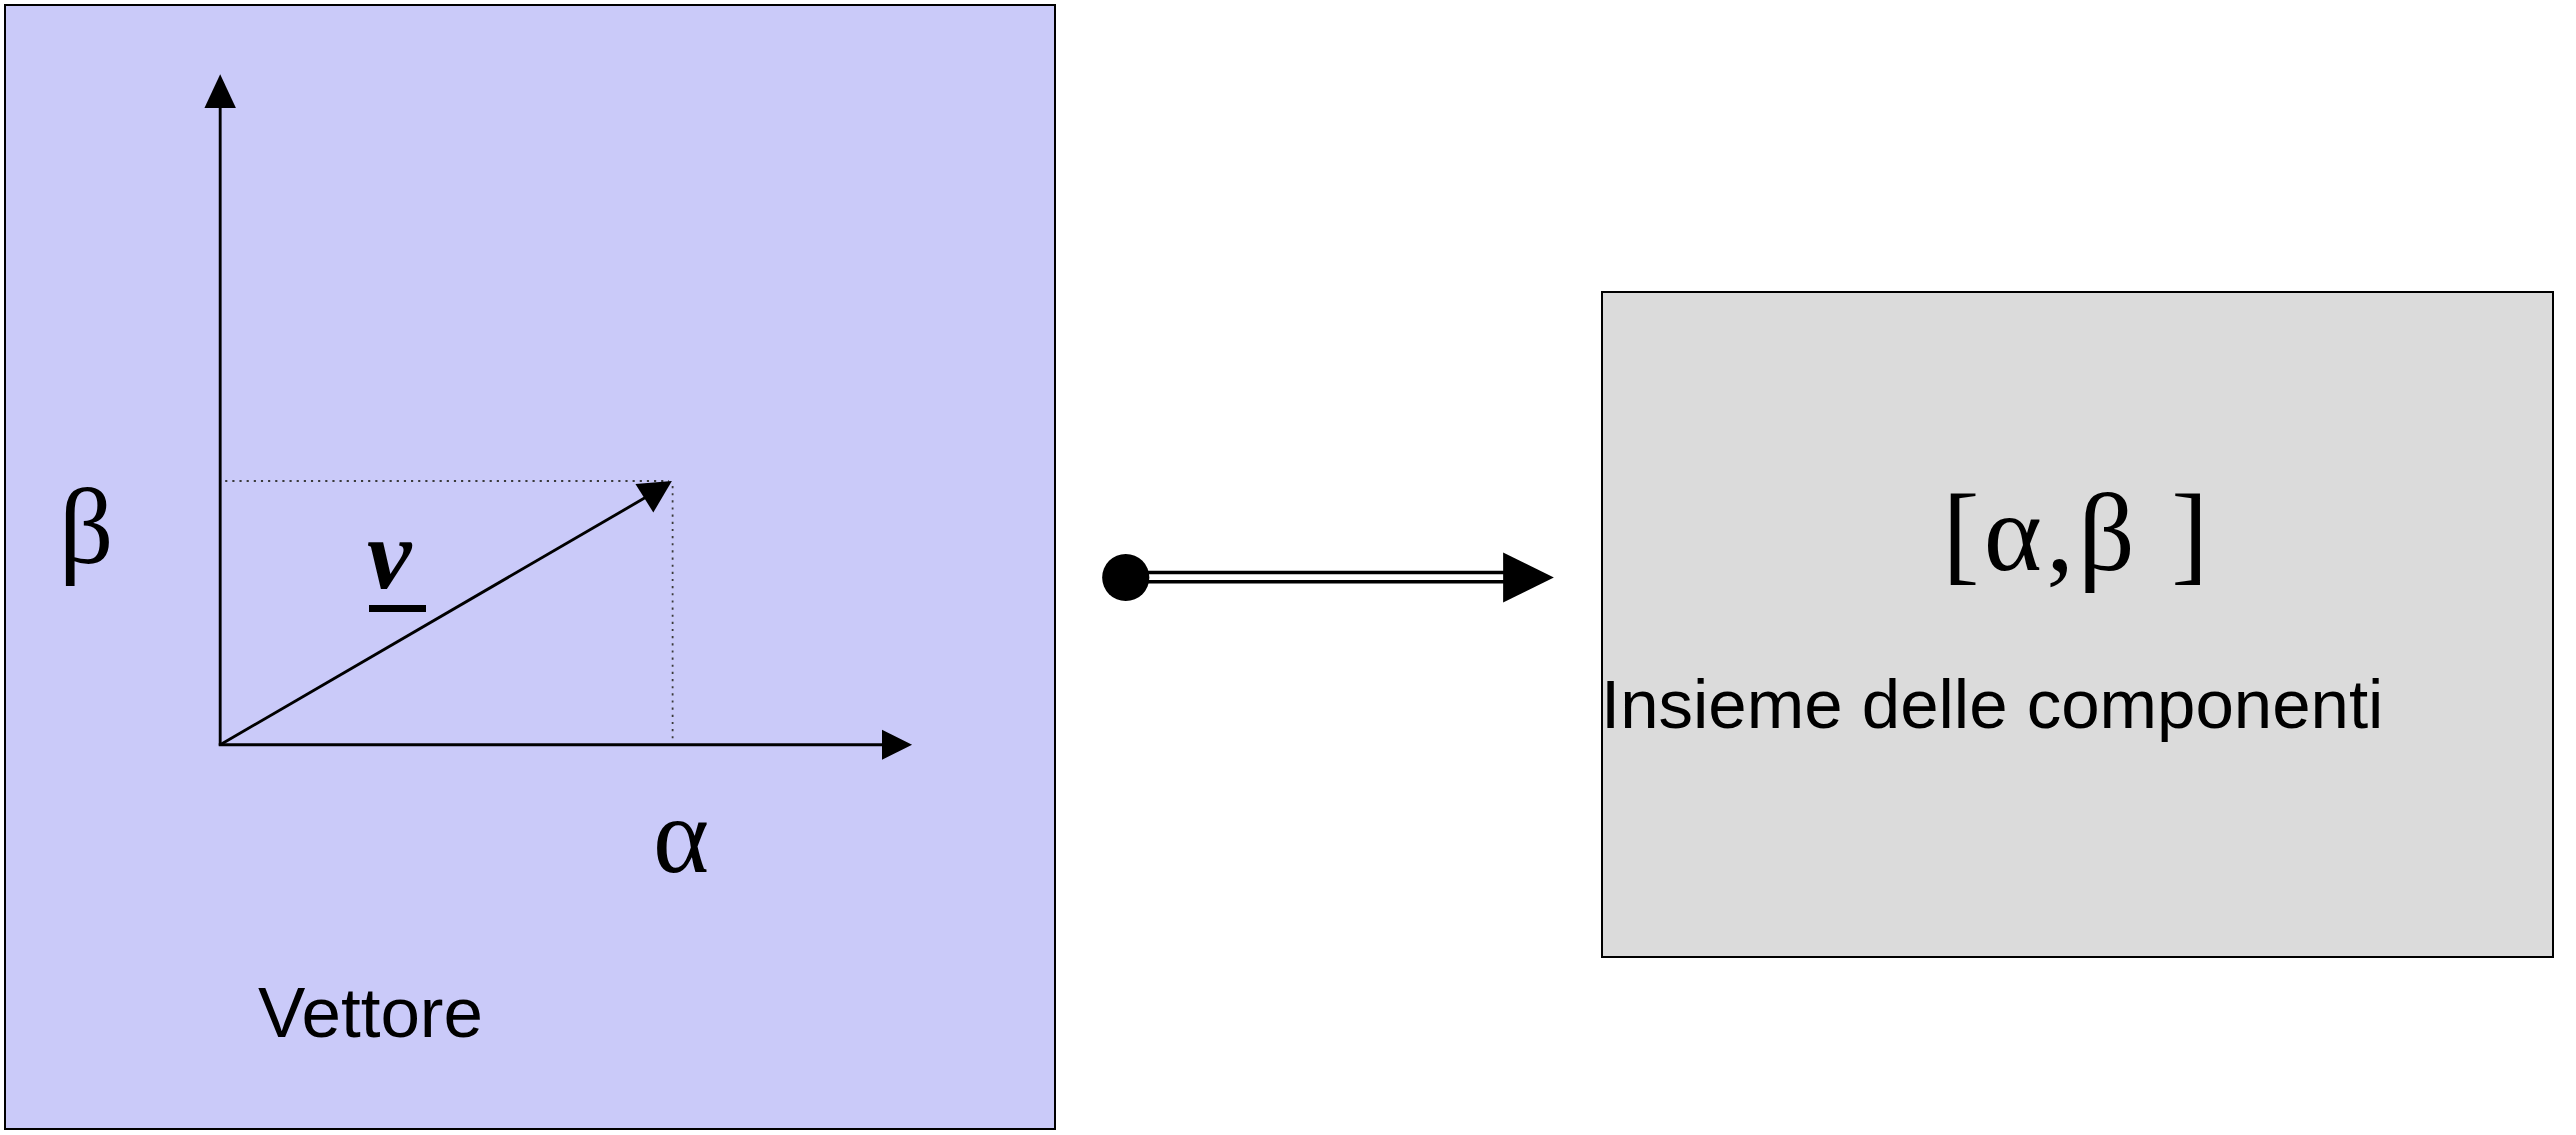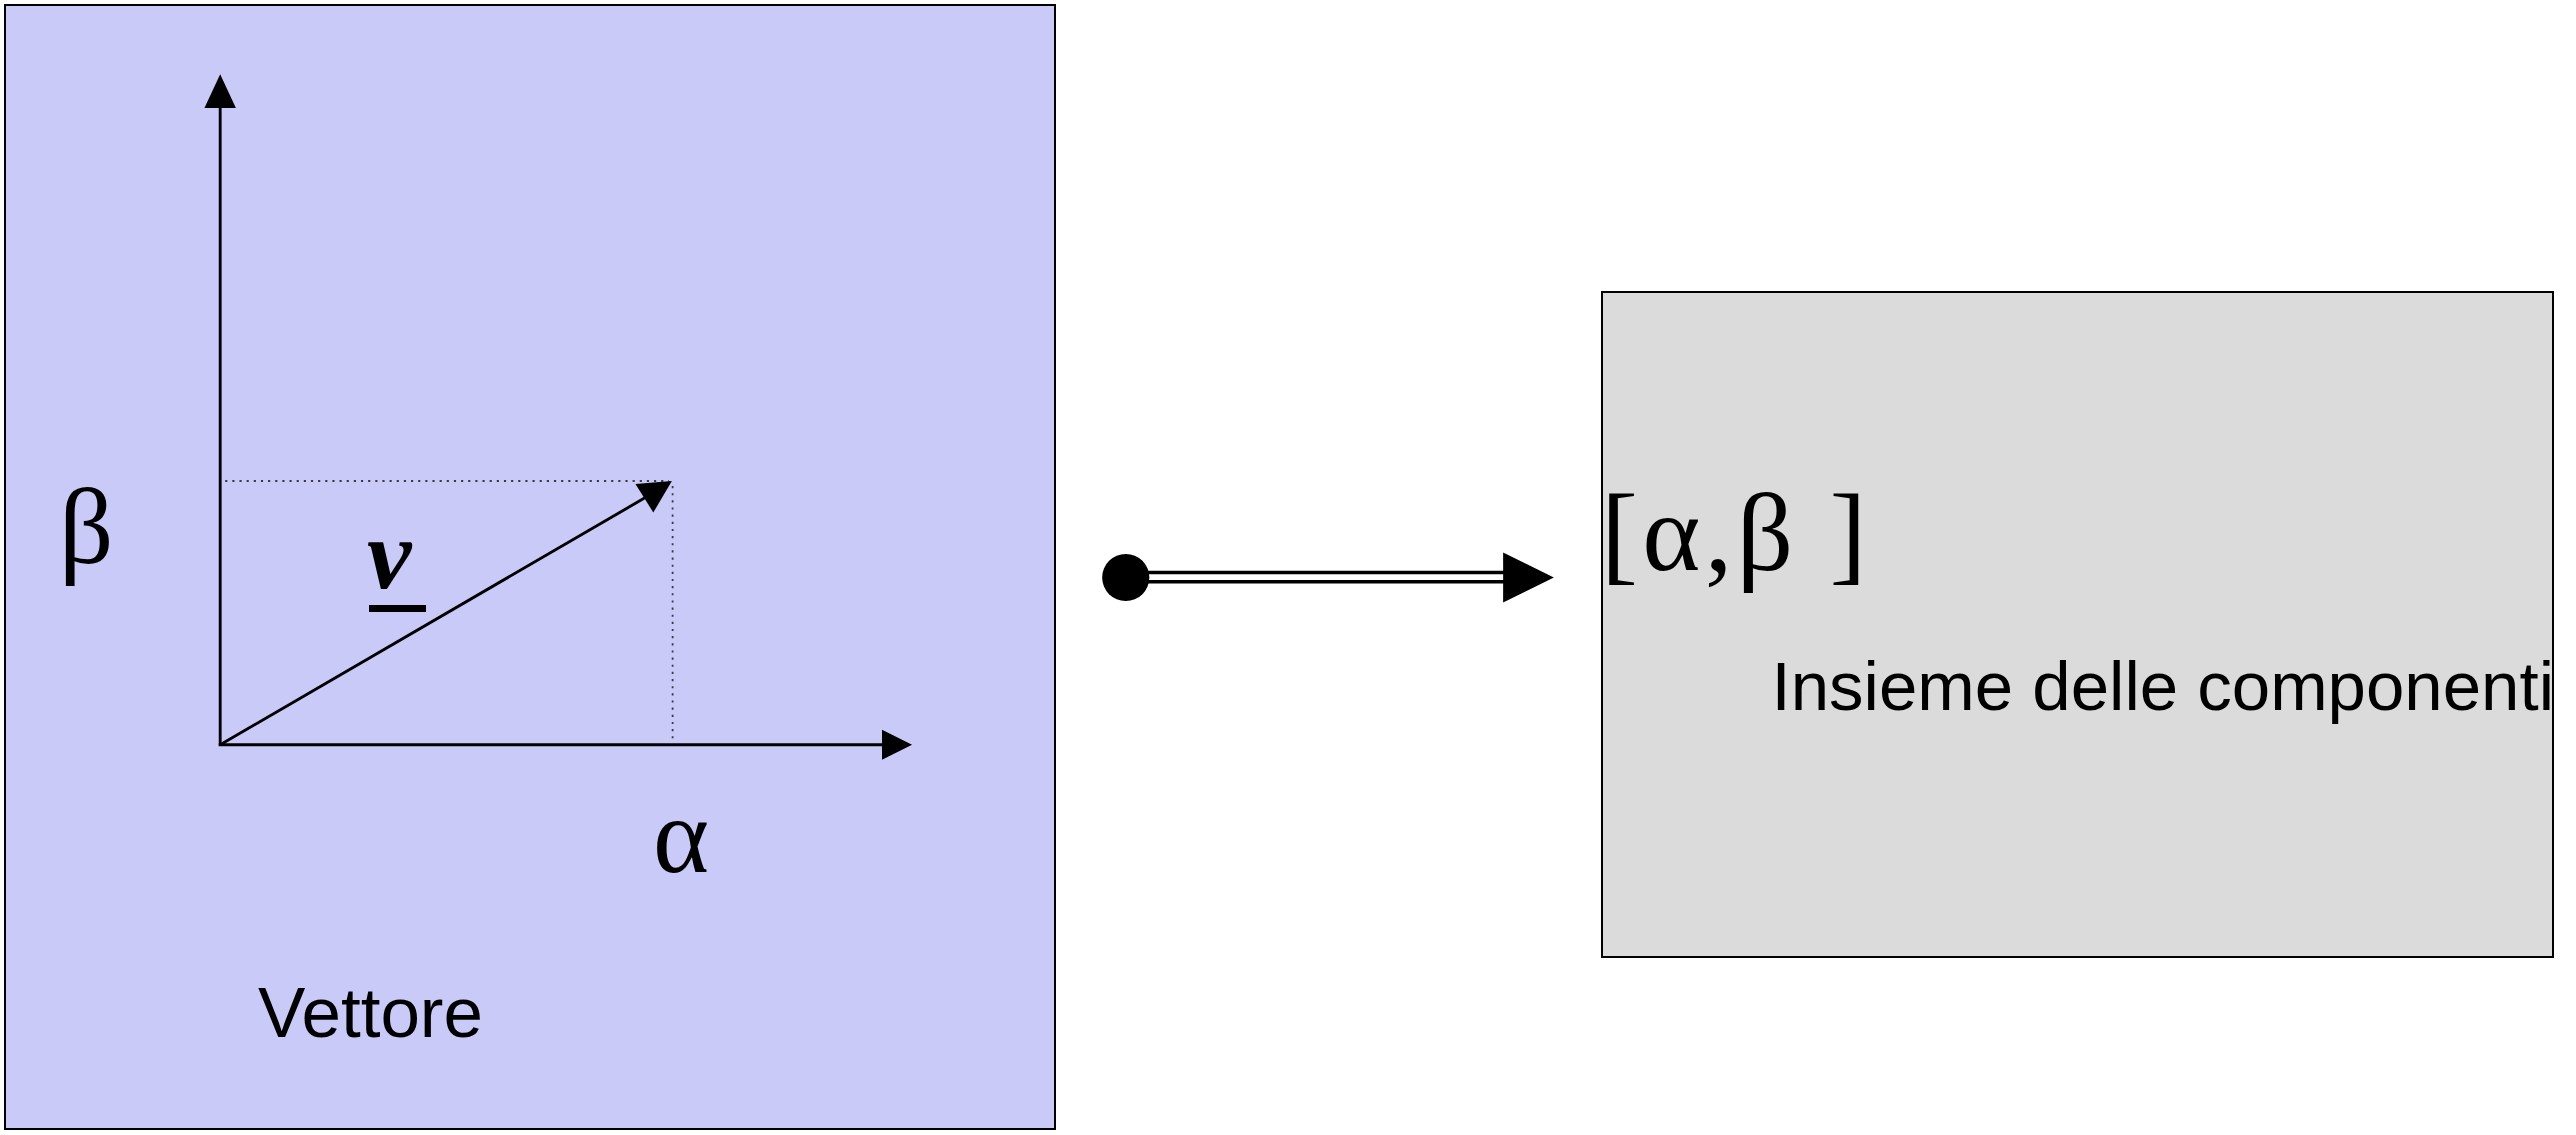--- a/index.html
+++ b/index.html
@@ -39,27 +39,27 @@
   .sans  { font-family: "Liberation Sans", "DejaVu Sans", sans-serif; }
 
   #beta-label   { left: 59px;  top: 474px;  font-size: 107px; }
   #v-label      { left: 367px; top: 505px;  font-size: 100px; font-style: italic; font-weight: bold; }
   #v-underline  { position: absolute; left: 369px; top: 605px; width: 57px; height: 7.1px; background: #000; }
   #alpha-axis-label { left: 653px; top: 783px; font-size: 107px; }
   #vettore-caption  { left: 219px; top: 977px; font-size: 71px; margin-left: 39px; }
 
   #bracket-expression {
     left: 1601px; top: 477px; width: 953px;
-    text-align: left;
+    text-align: center;
     font-size: 111px;
     letter-spacing: 4.3px;
   }
   #components-caption {
-    left: 1601px; top: 652px; width: 953px;
-    text-align: right;
+    left: 1601px; top: 670px; width: 953px;
+    text-align: left;
     font-size: 69px;
   }
 </style>
 </head>
 <body>
 
 <div class="panel" id="vector-panel"></div>
 
 <div class="panel" id="components-panel"></div>
 

